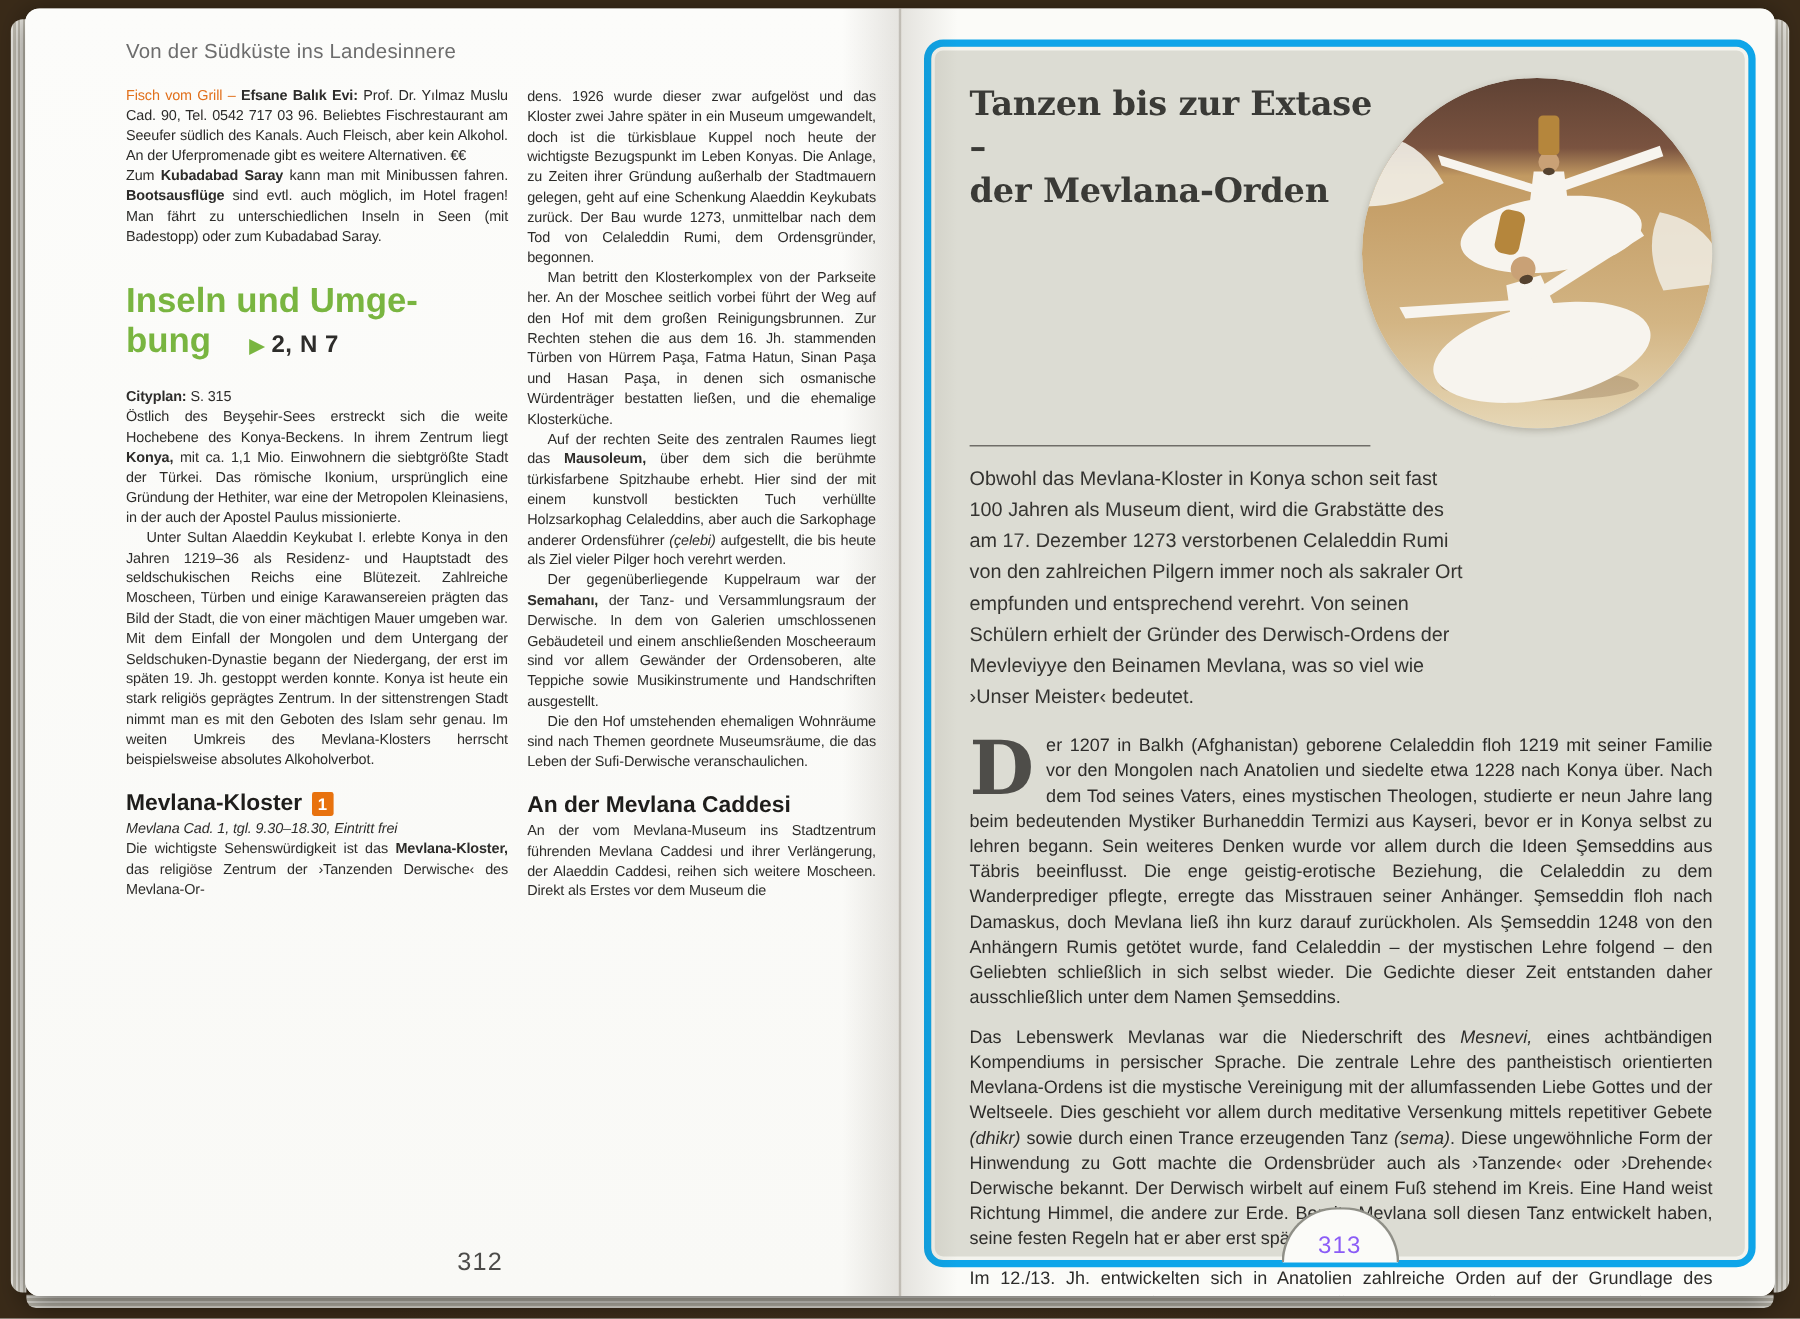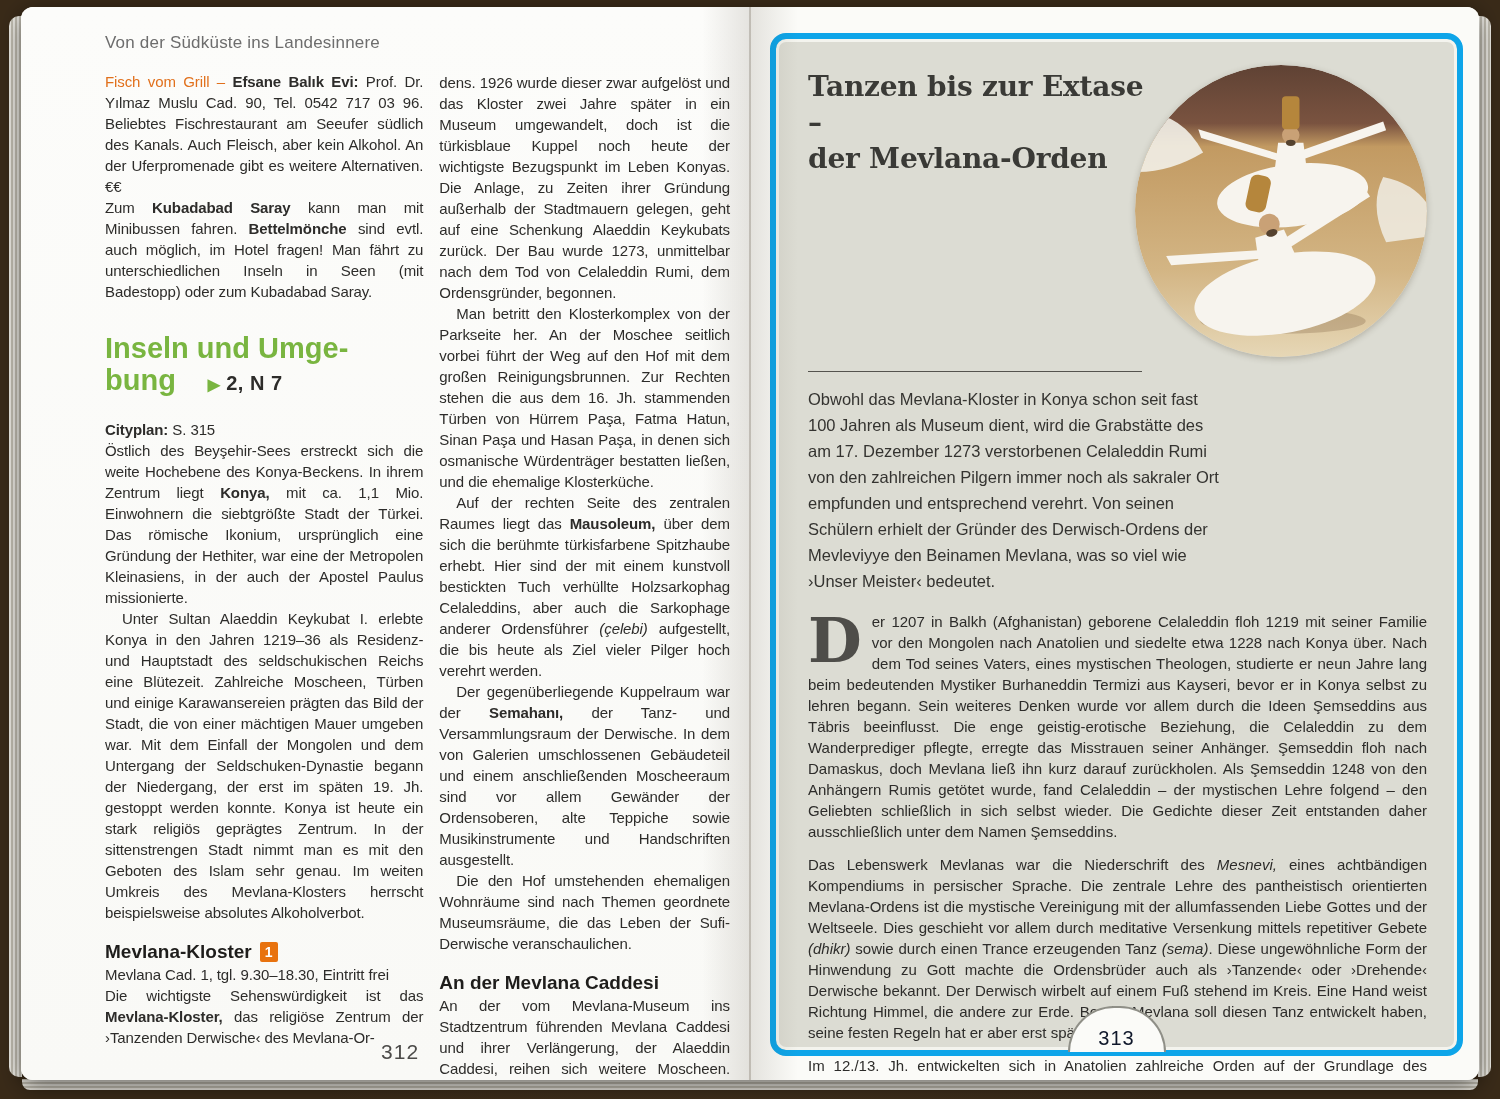--- a/index.html
+++ b/index.html
@@ -31,40 +31,40 @@
   .page-right::before{ content:""; position:absolute; top:0; left:0; bottom:0; width:48px;
                        background:linear-gradient(to left, rgba(60,48,30,0), rgba(60,48,30,0.12)); z-index:5; }
 
   
   .lp-inner { position:relative; height:100%; padding:26px 20px 0 84px; }
   .running-head { font-size:17px; color:#6d6d6d; letter-spacing:0.2px; margin-bottom:18px; }
   .cols { display:flex; gap:16px; }
   .col1 { width:322px; }
   .col2 { width:294px; padding-top:1px; }
 
-  .body { font-size:15px; line-height:1.4; color:#2d2c2a; letter-spacing:-0.1px; }
+  .body { font-size:12px; line-height:1.4; color:#2d2c2a; letter-spacing:-0.1px; }
   .jst  { text-align:justify; hyphens:auto; -webkit-hyphens:auto; }
   .ind  { text-indent:17px; }
   .b { font-weight:bold; } .i { font-style:italic;margin-top:16px; }
   .orange { color:#e1701c; }
   .badge { display:inline-block; background:#e8720e; color:#fff; font-weight:bold;
            font-size:13px; line-height:18px; padding:0 5px; border-radius:2px;
            vertical-align:1px; font-style:normal; }
 
   .gray-h { font-size:18px; color:#6d6d6d; font-weight:bold; margin:20px 0 2px; }
   .chapter { margin:30px 0 4px; color:#79b540; font-size:29px; line-height:1.12; font-weight:bold; }
   .ch-line { display:block; }
   .ch-line2 { display:flex; align-items:baseline; }
   .ch-ref { margin-left:32px; display:inline-flex; align-items:baseline; gap:6px; }
   .arrow { color:#79b540; font-size:16px; }
   .ref-text { color:#2d2c2a; font-size:20px; font-weight:600; letter-spacing:0.5px; }
   .cityplan { margin:22px 0 0; }
   .poi-h { font-size:19px; color:#1e1d1b; font-weight:bold; margin:18px 0 1px; display:flex; align-items:center; gap:8px; }
   .poi-h .badge { line-height:20px; font-size:14px; }
-  .meta { }
+  .meta { font-style:italic; }
   .col1 p + p, .col2 p + p { margin-top:0; }
 
   .pagenum-left { position:absolute; bottom:16px; left:52%; transform:translateX(-50%);
                   font-size:21px; color:#4c4b49; letter-spacing:1px; }
 
   
   .feature-box { position:absolute; left:20px; right:16px; top:26px; bottom:24px;
                  background:#dcdcd3; border:6px solid #0ea5e9; border-radius:16px;
                  padding:26px 30px 30px 32px; z-index:2;
                  box-shadow:inset 0 0 0 3px #f4f4ee; }
@@ -78,40 +78,40 @@
   .box-body { clear:both; font-size:15px; line-height:1.4; color:#2d2c2a;
               text-align:justify; hyphens:auto; -webkit-hyphens:auto; margin-top:12px; }
   .dropcap-p { margin-top:16px; }
   .dropcap { float:left; font-family:"DejaVu Serif", serif; font-weight:bold;
              font-size:62px; line-height:0.82; color:#4e4d49; margin:5px 10px 2px 0; }
 
   .notch { position:absolute; left:50%; bottom:-2px; transform:translateX(-50%);
            width:98px; height:46px; background:#fbfbf8;
            border:2px solid #8f8f87; border-bottom:none; border-radius:98px 98px 0 0;
            display:flex; align-items:flex-end; justify-content:center; }
-  .notch .pagenum { font-size:20px; color:#0f172a; letter-spacing:1px; padding-bottom:2px; }
+  .notch .pagenum { font-size:20px; color:#8b5cf6; letter-spacing:1px; padding-bottom:2px; }
 </style>
 </head>
 <body>
 
 <div class="canvas">
   <div class="stack stack-left"></div>
   <div class="stack stack-right"></div>
   <div class="stack stack-bottom"></div>
 
   <div class="book">
 
     <section class="page page-left">
       <div class="lp-inner">
         <header class="running-head">Von der Südküste ins Landesinnere</header>
         <div class="cols">
 
           <div class="col col1">
             <p class="body jst"><span class="orange">Fisch vom Grill – </span><span class="b">Efsane Balık Evi:</span><span> Prof. Dr. Yılmaz Muslu Cad. 90, Tel. 0542 717 03 96. Beliebtes Fischrestaurant am Seeufer südlich des Kanals. Auch Fleisch, aber kein Alkohol. An der Uferpromenade gibt es weitere Alternativen. €€</span></p>
-            <p class="body jst"><span>Zum </span><span class="b">Kubadabad Saray</span><span> kann man mit Minibussen fahren. </span><span class="b">Bettelmönche</span><span> sind evtl. auch möglich, im Hotel fragen! Man fährt zu unterschiedlichen Inseln in Seen (mit Badestopp) oder zum Kubadabad Saray.</span></p>
+            <p class="body jst"><span>Zum </span><span class="b">Kubadabad Saray</span><span> kann man mit Minibussen fahren. </span><span class="b">Bootsausflüge</span><span> sind evtl. auch möglich, im Hotel fragen! Man fährt zu unterschiedlichen Inseln in Seen (mit Badestopp) oder zum Kubadabad Saray.</span></p>
 
             <h1 class="chapter">
               <span class="ch-line">Inseln und Umge-</span>
               <span class="ch-line2">
                 <span>bung</span>
                 <span class="ch-ref">
                   <span class="arrow">▶</span>
                   <span class="ref-text">2, N 7</span>
                 </span>
               </span>

